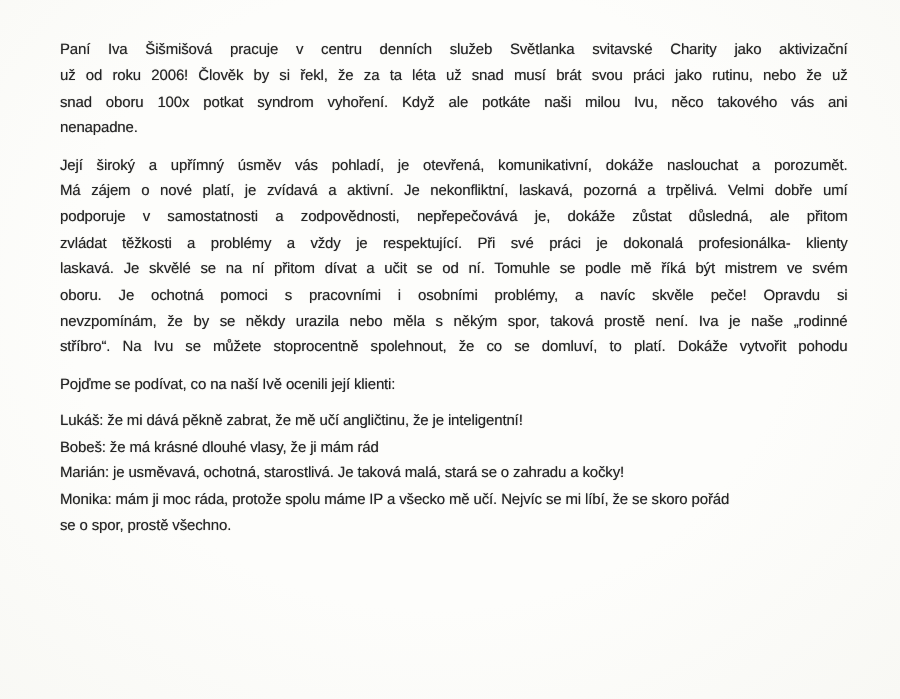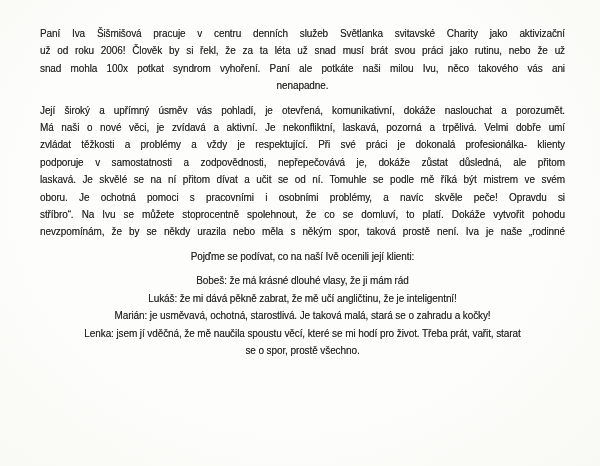--- a/index.html
+++ b/index.html
@@ -22,53 +22,53 @@
     color: #242424;
     text-shadow: 0 0 0.6px rgba(45,45,45,0.55);
     letter-spacing: -0.1px;
   }
   .doc { width: 525px; }
   .paragraph { margin: 0 0 7px 0; }
   .paragraph:last-child { margin-bottom: 0; }
   .line {
     line-height: 17.4px;
     white-space: nowrap;
-    text-align: center;
+    text-align: left;
   }
   .line.justify {
     white-space: normal;
     text-align: justify;
     text-align-last: justify;
   }
 </style>
 </head>
 <body>
 
 <div class="page">
   <div class="doc" id="doc">
       <div class="paragraph">
         <div class="line justify">Paní Iva Šišmišová pracuje v centru denních služeb Světlanka svitavské Charity jako aktivizační</div>
         <div class="line justify">už od roku 2006! Člověk by si řekl, že za ta léta už snad musí brát svou práci jako rutinu, nebo že už</div>
-        <div class="line justify">snad mohla 100x potkat syndrom vyhoření. Paní ale potkáte naši milou Ivu, něco takového vás ani</div>
+        <div class="line justify">snad oboru 100x potkat syndrom vyhoření. Když ale potkáte naši milou Ivu, něco takového vás ani</div>
         <div class="line">nenapadne.</div>
       </div>
       <div class="paragraph">
         <div class="line justify">Její široký a upřímný úsměv vás pohladí, je otevřená, komunikativní, dokáže naslouchat a porozumět.</div>
-        <div class="line justify">Má naši o nové věci, je zvídavá a aktivní. Je nekonfliktní, laskavá, pozorná a trpělivá. Velmi dobře umí</div>
+        <div class="line justify">Má zájem o nové platí, je zvídavá a aktivní. Je nekonfliktní, laskavá, pozorná a trpělivá. Velmi dobře umí</div>
+        <div class="line justify">podporuje v samostatnosti a zodpovědnosti, nepřepečovává je, dokáže zůstat důsledná, ale přitom</div>
         <div class="line justify">zvládat těžkosti a problémy a vždy je respektující. Při své práci je dokonalá profesionálka- klienty</div>
-        <div class="line justify">podporuje v samostatnosti a zodpovědnosti, nepřepečovává je, dokáže zůstat důsledná, ale přitom</div>
         <div class="line justify">laskavá. Je skvělé se na ní přitom dívat a učit se od ní. Tomuhle se podle mě říká být mistrem ve svém</div>
         <div class="line justify">oboru.  Je ochotná pomoci s pracovními i osobními problémy, a navíc skvěle peče! Opravdu si</div>
+        <div class="line justify">nevzpomínám, že by se někdy urazila nebo měla s někým spor, taková prostě není. Iva je naše „rodinné</div>
         <div class="line justify">stříbro“. Na Ivu se můžete stoprocentně spolehnout, že co se domluví, to platí. Dokáže vytvořit pohodu</div>
-        <div class="line justify">nevzpomínám, že by se někdy urazila nebo měla s někým spor, taková prostě není. Iva je naše „rodinné</div>
       </div>
       <div class="paragraph">
         <div class="line">Pojďme se podívat, co na naší Ivě ocenili její klienti:</div>
       </div>
       <div class="paragraph">
+        <div class="line">Lukáš: že mi dává pěkně zabrat, že mě učí angličtinu, že je inteligentní!</div>
         <div class="line">Bobeš: že má krásné dlouhé vlasy, že ji mám rád</div>
-        <div class="line">Lukáš: že mi dává pěkně zabrat, že mě učí angličtinu, že je inteligentní!</div>
         <div class="line">Marián: je usměvavá, ochotná, starostlivá. Je taková malá, stará se o zahradu a kočky!</div>
-        <div class="line">Lenka: jsem jí vděčná, že mě naučila spoustu věcí, které se mi hodí pro život. Třeba prát, vařit, starat</div>
+        <div class="line">Monika: mám ji moc ráda, protože spolu máme IP a všecko mě učí. Nejvíc se mi líbí, že se skoro pořád</div>
         <div class="line">se o spor, prostě všechno.</div>
       </div>
     </div>
 </div>
 
 </body></html>

